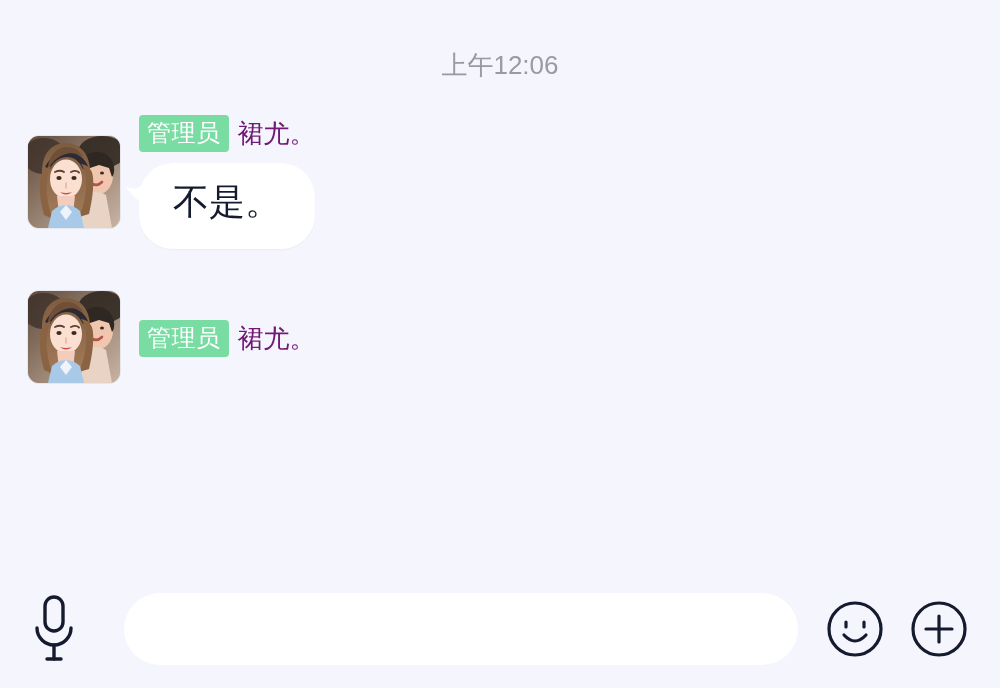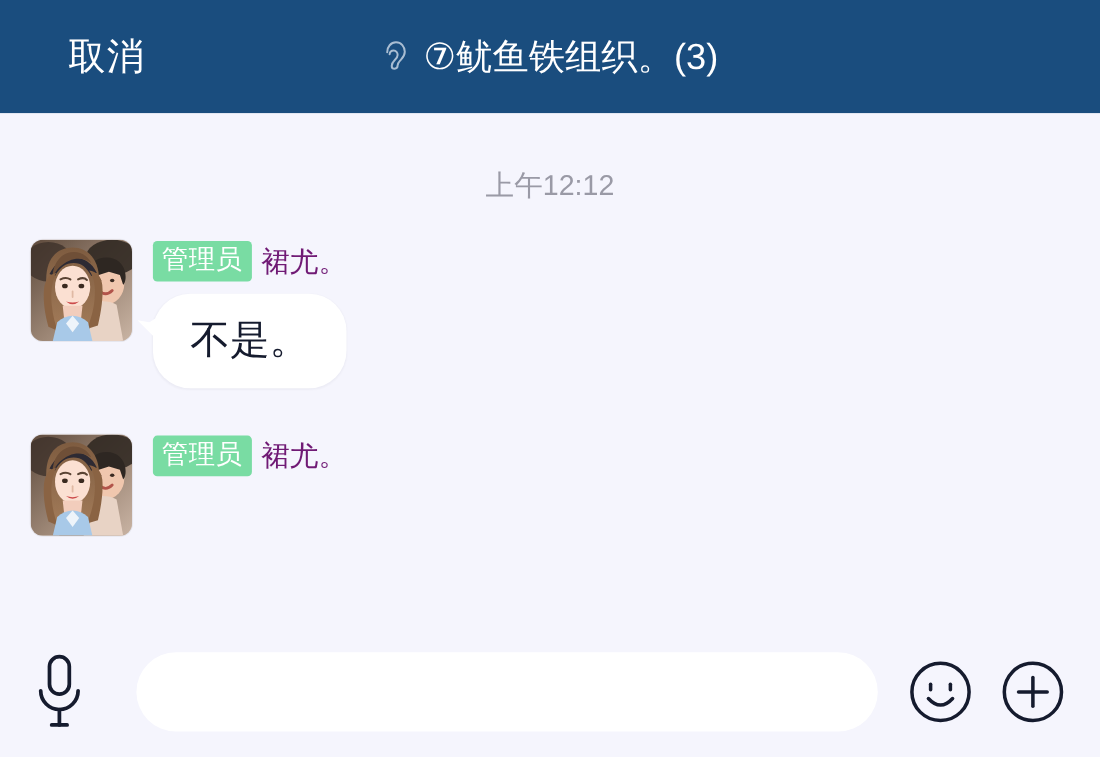--- a/index.html
+++ b/index.html
@@ -88,21 +88,21 @@
   }
   .timestamp {
     color: #9a9aa6;
     font-size: 26px;
     line-height: 1;
     letter-spacing: 0px;
   }
 
   .msg-row {
     display: flex;
-    align-items: flex-start;
+    align-items: center;
     padding-left: 28px;
     margin-top: 36px;
   }
   .msg-row.second { margin-top: 42px; }
 
   .avatar {
     width: 92px;
     height: 92px;
     flex: 0 0 92px;
     border-radius: 11px;
@@ -149,20 +149,21 @@
     position: relative;
     background: #ffffff;
     border-radius: 34px;
     padding: 19px 34px 22px 34px;
     margin-top: 13px;
     color: #151b2e;
     font-size: 36px;
     line-height: 1.25;
     white-space: nowrap;
     box-shadow: 0 1px 2px rgba(30,30,60,0.04);
+    font-family: Liberation Mono, monospace;
   }
   .bubble::before {
     content: "";
     position: absolute;
     left: -14px;
     top: 14px;
     width: 30px;
     height: 30px;
     background: #ffffff;
     clip-path: polygon(100% 0%, 100% 100%, 52% 86%, 0% 34%, 36% 40%);
@@ -207,37 +208,25 @@
 
   .round-btn { width: 66px; height: 66px; }
   .round-btn svg { width: 60px; height: 60px; display: block; }
   .plus-btn { margin-left: 18px; }
 </style>
 </head>
 <body>
 
 <div id="app">
 
-  <div class="header">
-    <div class="header-cancel">取消</div>
-
-    <div class="header-title-wrap">
-      <span class="ear-icon-wrap">
-        <svg class="ear-icon" viewBox="0 0 26 34" fill="none" stroke="#a9bdd2" stroke-width="1.8" stroke-linecap="round" stroke-linejoin="round">
-          <path d="M5 12.5c0-5 3.3-9 8-9s8 3.7 8 8.6c0 4.2-2.6 6.2-4.3 8-1.4 1.5-2.2 2.6-2.2 4.3 0 1.9-1.2 3.1-2.8 3.1-1.5 0-2.6-1.1-2.6-2.6 0-2.4 1.3-3.9 2.8-5.4 1.4-1.4 2.6-2.6 2.6-4.6 0-2.2-1.5-3.9-3.6-3.9-2 0-3.5 1.4-3.7 3.3"></path>
-        </svg>
-      </span>
-      <span class="header-title">⑦鱿鱼铁组织。(3)</span>
-    </div>
-  </div>
 
   <div class="chat-body">
 
     <div class="timestamp-row">
-      <span class="timestamp">上午12:12</span>
+      <span class="timestamp">上午12:06</span>
     </div>
 
     <div class="msg-row">
       <div class="avatar">
         <svg viewBox="0 0 92 92" preserveAspectRatio="xMidYMid slice" aria-hidden="true">
           <defs>
             <linearGradient id="bgA" x1="0" y1="0" x2="1" y2="1">
               <stop offset="0%" stop-color="#5e4a3c"></stop>
               <stop offset="55%" stop-color="#9c8675"></stop>
               <stop offset="100%" stop-color="#c9b4a4"></stop>

